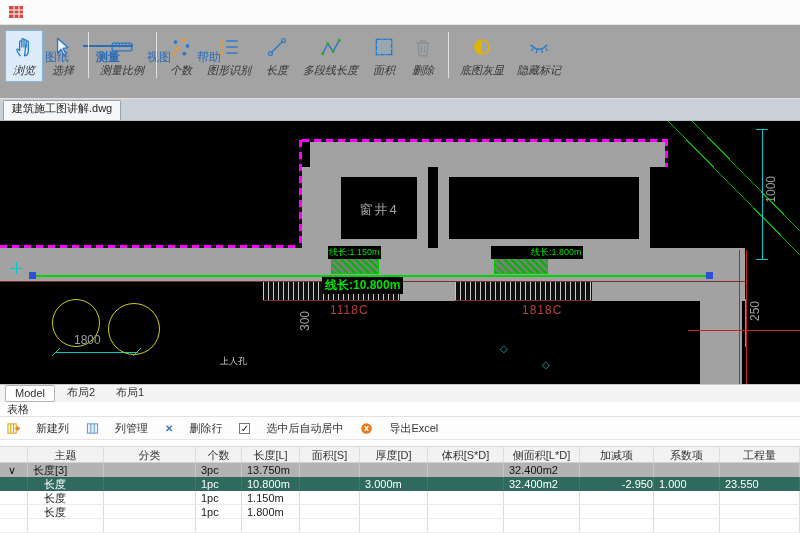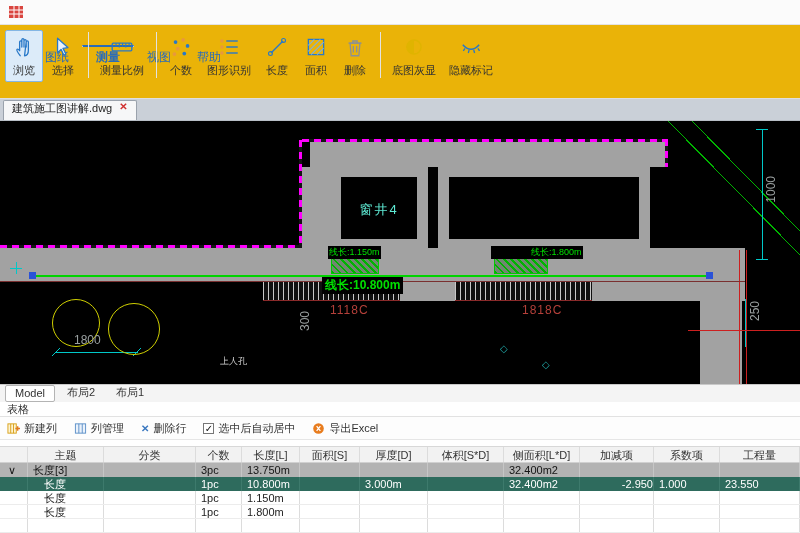--- a/index.html
+++ b/index.html
@@ -8,68 +8,68 @@
   #app { width:800px; height:533px; position:relative; background:#fff; }
 
   
   #menubar { height:25px; display:flex; align-items:stretch; background:#fbfbfb; border-bottom:1px solid #e3e3e3; }
   #app-icon { width:16px; height:16px; margin:4px 8px 0 8px; display:block; }
   #app-icon svg { width:16px; height:16px; display:block; }
   .menu-item { padding:0 13px; line-height:24px; font-size:12px; color:#2b6cb8; }
   .menu-item.active { background:#fff; border-top:2px solid #2b6cb8; border-left:1px solid #e6e6e6; border-right:1px solid #e6e6e6; line-height:21px; font-weight:bold; }
 
   
-  #ribbon { height:74px; background:#eab308; border-bottom:1px solid #dfdfdf; }
+  #ribbon { height:74px; background:#a3a3a3; border-bottom:1px solid #dfdfdf;font-style:italic; }
   #ribbon-tools { display:flex; align-items:flex-start; padding:5px 2px 0 5px; }
   .tool { min-width:38px; padding:4px 5px 3px; margin-right:1px; display:flex; flex-direction:column; align-items:center; gap:4px; border:1px solid transparent; border-radius:2px; }
   .tool.selected { background:#dcebf9; border-color:#84b6e4; }
   .tool-icon { width:24px; height:24px; }
   .tool-icon svg { width:24px; height:24px; display:block; }
   .tool-label { font-size:11px; color:#333; white-space:nowrap; }
   .vsep { width:1px; align-self:stretch; background:#e2e2e2; margin:2px 5px 4px; }
 
   
   #docbar { height:22px; background:#cad0d8; border-bottom:1px solid #b8bec6; display:flex; align-items:flex-end; padding-left:3px; }
-  .doctab { height:20px; background:#f6f7f8; border:1px solid #9aa2ac; border-bottom:none; border-radius:2px 2px 0 0; display:flex; align-items:flex-start; gap:7px; padding:0 8px; font-size:11px; color:#222; }
+  .doctab { height:20px; background:#f6f7f8; border:1px solid #9aa2ac; border-bottom:none; border-radius:2px 2px 0 0; display:flex; align-items:flex-end; gap:7px; padding:0 8px; font-size:11px; color:#222;flex-direction:column; }
   .doctab-close { color:#d03030; font-size:10px; font-weight:bold; }
 
   
   #canvas { position:relative; height:263px; background:#000; overflow:hidden; }
   #canvas svg.overlay { position:absolute; left:0; top:0; }
   .wall { position:absolute; background:#a2a2a2; }
   .wint { position:absolute; background:#000; }
   .mdash-h { position:absolute; height:3px; background:repeating-linear-gradient(90deg,#ff00ff 0 7px,#151515 7px 12px); }
   .mdash-v { position:absolute; width:3px; background:repeating-linear-gradient(180deg,#ff00ff 0 7px,#151515 7px 12px); }
   .win-hatch { position:absolute; height:20px; background-color:#101010;
     background-image:repeating-linear-gradient(90deg,#c8c8c8 0 1px,transparent 1px 5px);
     border-top:1px solid #8a2a2a; border-bottom:1px solid #8a2a2a; }
   .gbox { position:absolute; height:16px; border:1px solid #00c800;
     background:repeating-linear-gradient(45deg,#00b400 0 2px,rgba(0,70,0,.3) 2px 5px); }
   #measure-line { position:absolute; height:2px; background:#00d400; }
   .handle { position:absolute; width:7px; height:7px; background:#2a52d8; }
   .cvt { position:absolute; white-space:nowrap; }
   .t-dim { font-size:12px; color:#9aa0a0; }
   .t-red { font-size:12px; color:#b5403a; letter-spacing:1px; }
-  .t-well { font-size:13px; color:#5eead4; text-align:center; letter-spacing:2px; }
+  .t-well { font-size:13px; color:#a3a3a3; text-align:center; letter-spacing:2px; }
   .t-glabel { font-size:9px; color:#00e000; background:#000; padding:0 1px; }
   .t-gbig { font-size:12px; font-weight:bold; color:#00e000; background:#000; padding:0 3px; }
   .t-note { font-size:9px; color:#cfcfcf; }
   .t-cyan { font-size:10px; color:#20a8a8; }
   .vtext { writing-mode:vertical-rl; transform:rotate(180deg); }
   .ycirc { position:absolute; border:1px solid #cfcf00; border-radius:50%; }
 
   
   #layoutbar { height:18px; background:#f4f4f4; border-top:1px solid #c8c8c8; display:flex; align-items:center; padding-left:5px; gap:3px; }
   .ltab { font-size:11px; color:#333; padding:0 9px; line-height:15px; }
   .ltab.active { background:#fff; border:1px solid #b4b4b4; border-radius:2px; }
 
   
   #panel-title-bar { height:15px; background:#fff; border-bottom:1px solid #e2e2e2; font-size:11px; color:#333; padding-left:7px; line-height:14px; }
   #panel-toolbar { height:22px; background:#fdfdfd; display:flex; align-items:center; gap:17px; padding-left:7px; font-size:11px; color:#333; }
-  .tb-item { display:flex; align-items:center; gap:4px; }
+  .tb-item { display:flex; align-items:center; gap:16px; }
   .tb-icon svg { width:13px; height:13px; display:block; }
   .x-glyph { color:#3a78c0; font-weight:bold; font-size:10px; }
   .cb { width:11px; height:11px; border:1px solid #777; background:#fff; font-size:10px; line-height:10px; text-align:center; color:#111; }
 
   #grid-table { background:#fff; height:94px; border-top:1px solid #e6e6e6; padding-top:6px; }
   .trow { display:flex; height:14px; line-height:14px; font-size:11px; }
   .trow.thead { height:17px; line-height:17px; background:#f2f2f2; border-top:1px solid #d8d8d8; border-bottom:1px solid #d0d0d0; }
   .tcell { padding-left:5px; border-right:1px solid #dcdcdc; overflow:hidden; white-space:nowrap; }
   .thead .tcell { padding:0; text-align:center; color:#333; }
   .texp { width:28px; padding-left:8px; }
@@ -158,20 +158,32 @@
         </div>
         <div class="tool">
           <span class="tool-icon">
             <svg viewBox="0 0 22 22">
               <path d="M5.5 16.5L16.5 5.5" stroke="#2878c8" stroke-width="1.3" fill="none"></path>
               <circle cx="5" cy="17" r="1.8" fill="none" stroke="#2878c8"></circle>
               <circle cx="17" cy="5" r="1.8" fill="none" stroke="#2878c8"></circle>
             </svg>
           </span>
           <span class="tool-label">长度</span>
+        </div>
+        <div class="tool">
+          <span class="tool-icon">
+            <svg viewBox="0 0 22 22">
+              <path d="M3.5 17l4.5-9 5 7 5.5-10" fill="none" stroke="#2878c8" stroke-width="1.3"></path>
+              <circle cx="3.5" cy="17" r="1.5" fill="#3aa23a"></circle>
+              <circle cx="8" cy="8" r="1.5" fill="#3aa23a"></circle>
+              <circle cx="13" cy="15" r="1.5" fill="#3aa23a"></circle>
+              <circle cx="18.5" cy="5" r="1.5" fill="#3aa23a"></circle>
+            </svg>
+          </span>
+          <span class="tool-label">多段线长度</span>
         </div>
         <div class="tool">
           <span class="tool-icon">
             <svg viewBox="0 0 22 22">
               <path d="M4 4h14v14H4z" fill="none" stroke="#2878c8" stroke-width="1.2"></path>
               <path d="M4 9.5L9.5 4M4 15L15 4M6.5 18L18 6.5M12 18l6-6" stroke="#7fb0dc" stroke-width="1" fill="none"></path>
             </svg>
           </span>
           <span class="tool-label">面积</span>
         </div>

